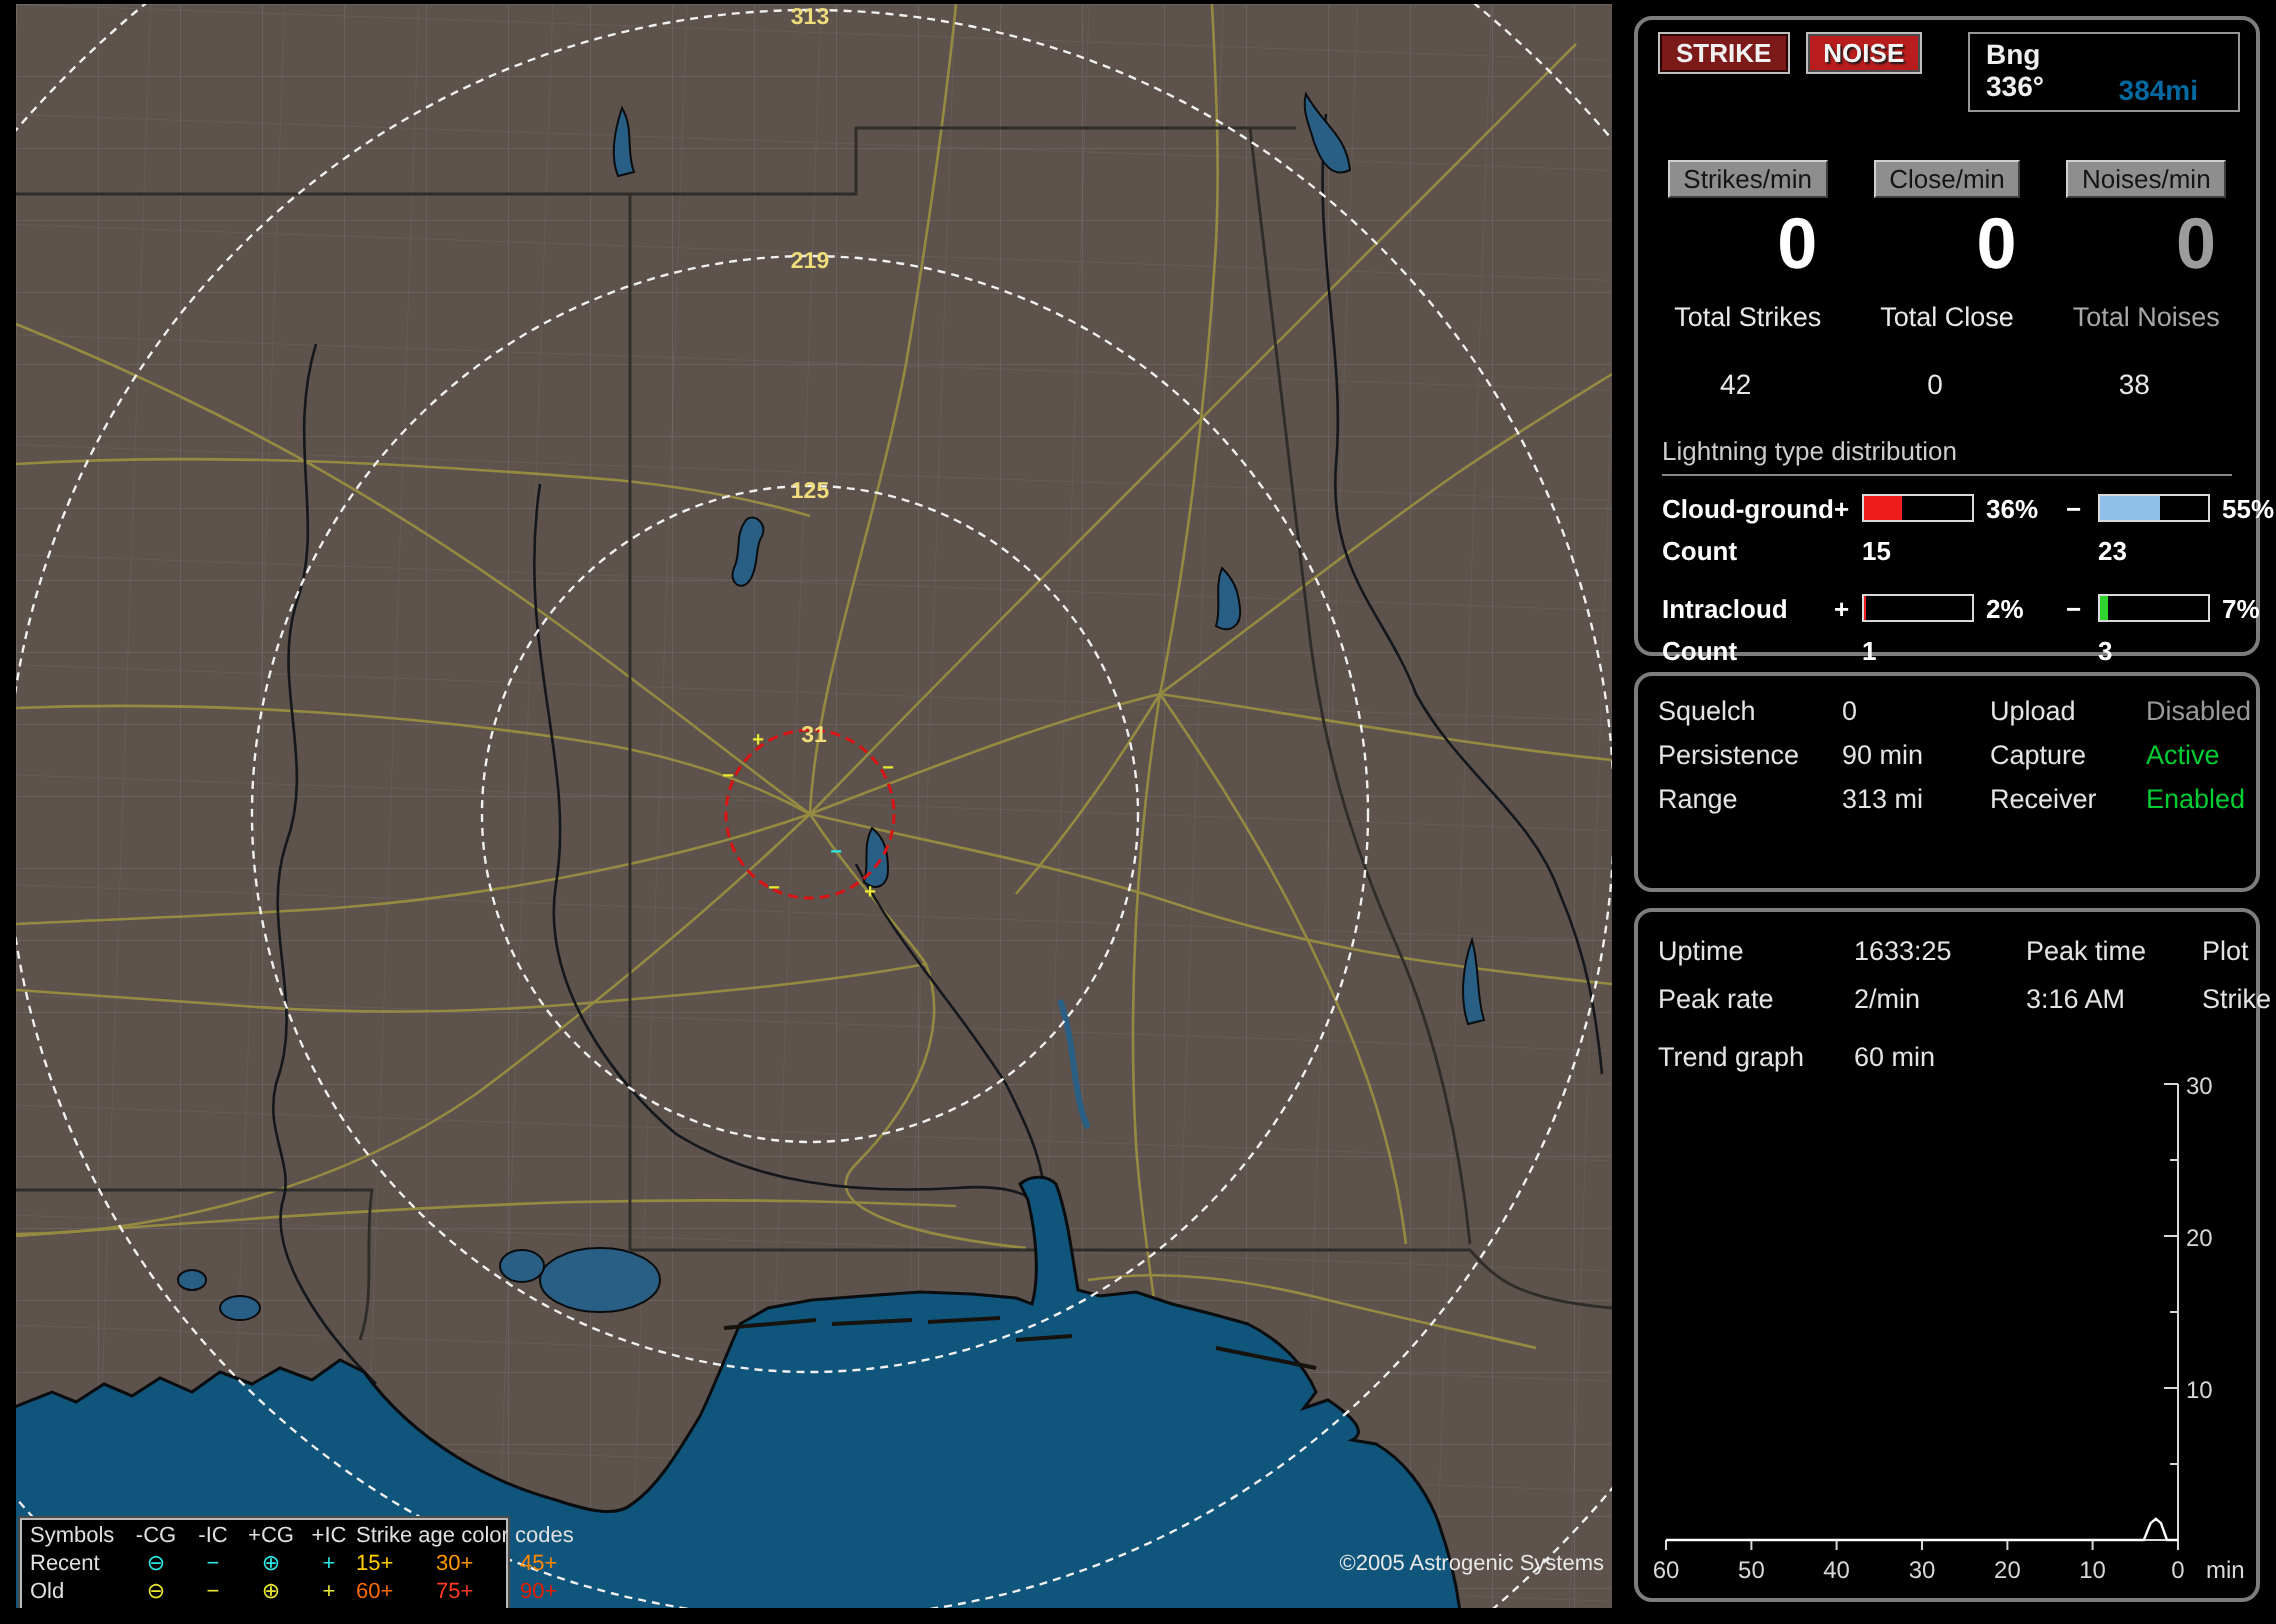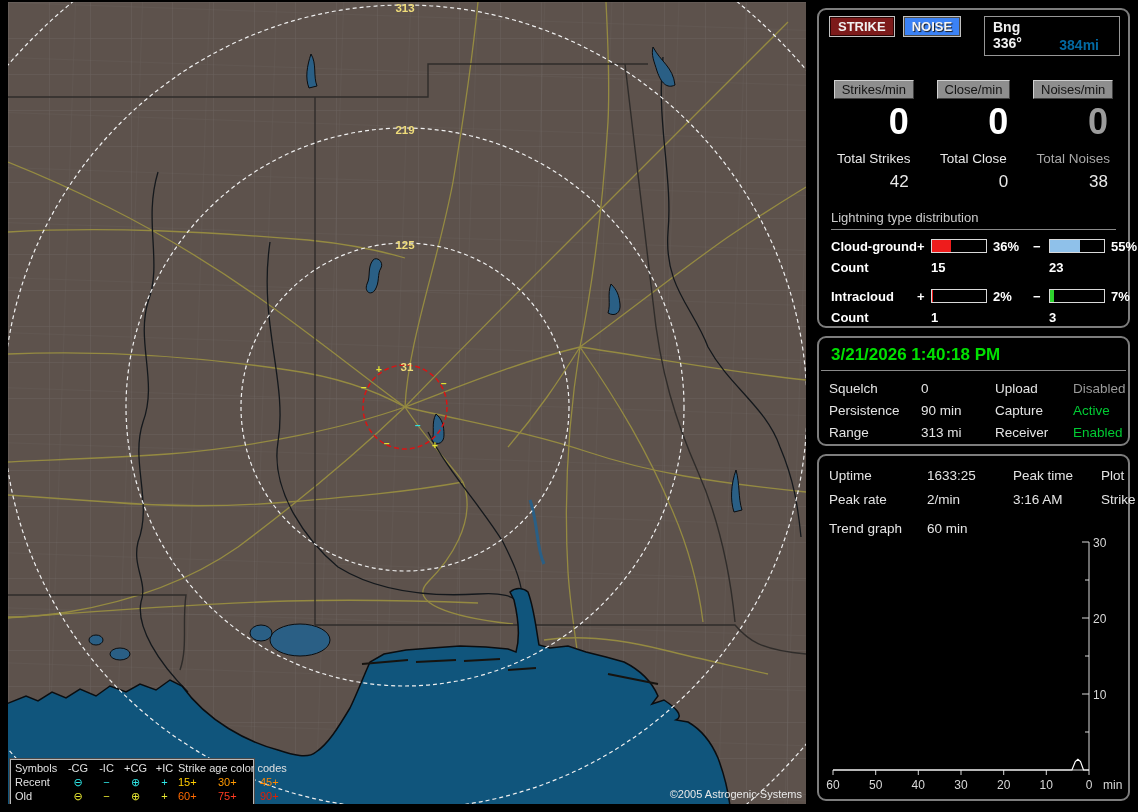--- a/index.html
+++ b/index.html
@@ -6,21 +6,21 @@
   body{width:1138px;height:812px;background:#000;position:relative;overflow:hidden;
        font-family:"Liberation Sans",sans-serif;color:#dcdcdc}
 
   
   #map{position:absolute;left:8px;top:2px;width:798px;height:802px;background:#5d524c;overflow:hidden}
   #map svg{display:block}
   .ringlabel{font-size:11.5px;font-weight:bold;fill:#efdc7a}
   .strikemark{font-size:10px;font-weight:bold;text-anchor:middle}
   .strikemark.old{fill:#e8e832}
   .strikemark.recent{fill:#2ee6e6}
-  #map-copyright{position:absolute;right:4px;bottom:4px;font-size:11px;color:#e8e8e8}
+  #map-copyright{position:absolute;right:4px;bottom:16px;font-size:11px;color:#e8e8e8}
 
   
   #legend{position:absolute;left:2px;top:757px;width:244px;background:#000;
           border:1px solid #b9b9b9;outline:1px solid #4a4a4a;padding:1px 4px;box-sizing:border-box}
   #legend .lgrid{display:grid;grid-template-columns:48px 30px 27px 31px 27px 40px 42px 34px;
           font-size:11px;line-height:14px;color:#e0e0e0;white-space:nowrap}
   #legend .sym{text-align:center}
   #legend .agehdr{grid-column:6/9}
   #legend .recent-glyph{color:#2ee6e6;text-align:center}
   #legend .old-glyph{color:#e8e832;text-align:center}
@@ -29,36 +29,36 @@
   .panel{position:absolute;left:817px;width:313px;background:#000;border:2px solid #7d7d7d;
          border-radius:9px;box-sizing:border-box}
   #panel-counters{top:8px;height:320px}
   #panel-status{top:336px;height:110px}
   #panel-stats{top:454px;height:347px}
 
   
   .toprow{display:flex;align-items:flex-start;padding:6px 8px 0 10px}
   .btn{font-size:13px;font-weight:bold;padding:2px 8px;border:1px solid #c0c0c0;cursor:default}
   #strike-btn{background:#7c1a1a;color:#f0f0f0;box-shadow:inset 0 0 0 1px #2a0505}
-  #noise-btn{background:#3b82f6;color:#f4f4f4;text-shadow:1px 1px 1px #1a1a1a;margin-left:8px;
+  #noise-btn{background:#b91c1c;color:#f4f4f4;text-shadow:1px 1px 1px #1a1a1a;margin-left:8px;
              box-shadow:inset 0 0 0 1px #4a4a4a}
   #bng-badge{margin-left:auto;border:1px solid #979797;background:#000;padding:2px 8px;
              display:flex;gap:10px;font-size:14px;font-weight:bold;width:118px;justify-content:space-between}
   #bng-badge .bng{color:#f0f0f0}
   #bng-badge .dist{color:#0369a1}
 
   
   .counters{display:grid;grid-template-columns:1fr 1fr 1fr;column-gap:6px;padding:0 8px;margin-top:24px}
   .ctr{text-align:center}
   .ctr-btn{display:inline-block;background:#8e8e8e;color:#141414;font-size:13px;padding:1px 7px;
            border-top:1px solid #d0d0d0;border-left:1px solid #d0d0d0;
            border-right:1px solid #3f3f3f;border-bottom:1px solid #3f3f3f}
   .ctr-rate{font-size:36px;font-weight:bold;text-align:right;padding-right:12px;color:#ffffff;line-height:1.05;margin-top:4px}
   .ctr-total-label{font-size:13.5px;color:#e8e8e8;margin-top:10px}
-  .ctr-total{font-size:17px;color:#e8e8e8;text-align:right;padding-right:12px;margin-top:6px}
+  .ctr-total{font-size:14px;color:#e8e8e8;text-align:center;padding-right:12px;margin-top:18px}
   .ctr.dim .ctr-rate{color:#9c9c9c}
   .ctr.dim .ctr-total-label{color:#a8a8a8}
 
   
   .dist{padding:0 12px;margin-top:18px}
   .dist-title{font-size:13px;color:#cccccc;border-bottom:1px solid #8a8a8a;padding-bottom:4px}
   .drow{display:grid;grid-template-columns:86px 14px 58px 44px 16px 58px 36px;align-items:center;margin-top:9px}
   .drow .nm{font-weight:bold;font-size:13px;color:#fff}
   .drow .sg{font-weight:bold;font-size:13px;color:#fff}
   .bar{width:54px;height:12px;border:1px solid #d9d9d9;background:#000}
@@ -294,21 +294,20 @@
       <span class="cv">1</span>
       <span></span>
         <span></span>
       <span class="cv">3</span>
       <span></span>
     </div>
   </div>
 </div>
 
 <div class="panel" id="panel-status">
-  <div id="datetime">3/21/2026 1:40:18 PM</div>
   <div class="statusgrid">
     <span>Squelch</span>
     <span>0</span>
     <span>Upload</span>
     <span style="color: rgb(154, 154, 154);">Disabled</span>
 
     <span>Persistence</span>
     <span>90 min</span>
     <span>Capture</span>
     <span style="color: rgb(0, 204, 51);">Active</span>

